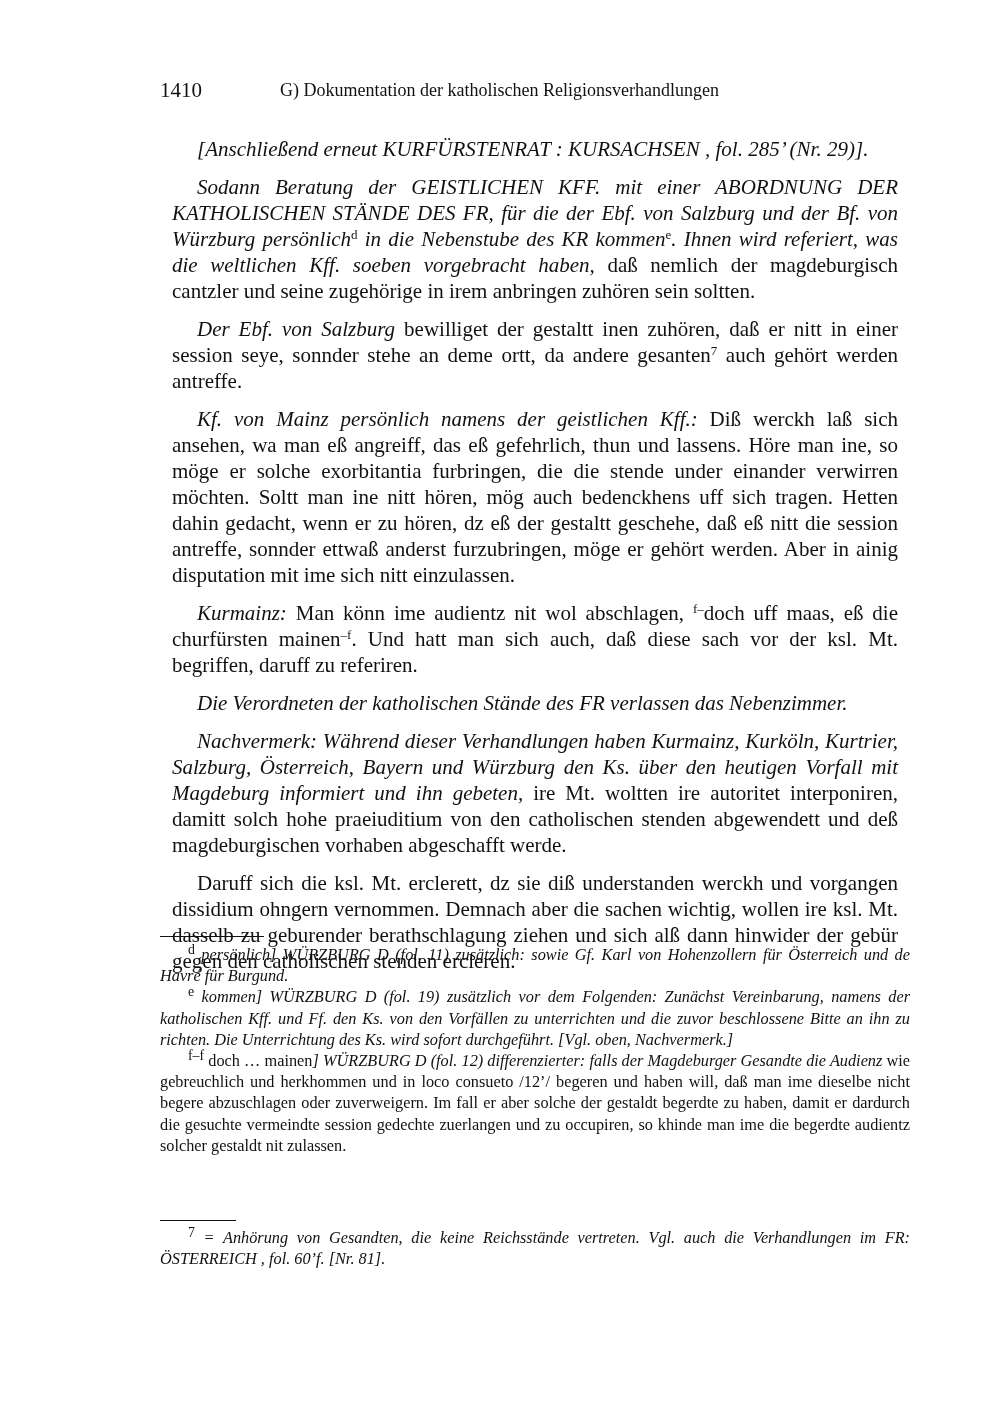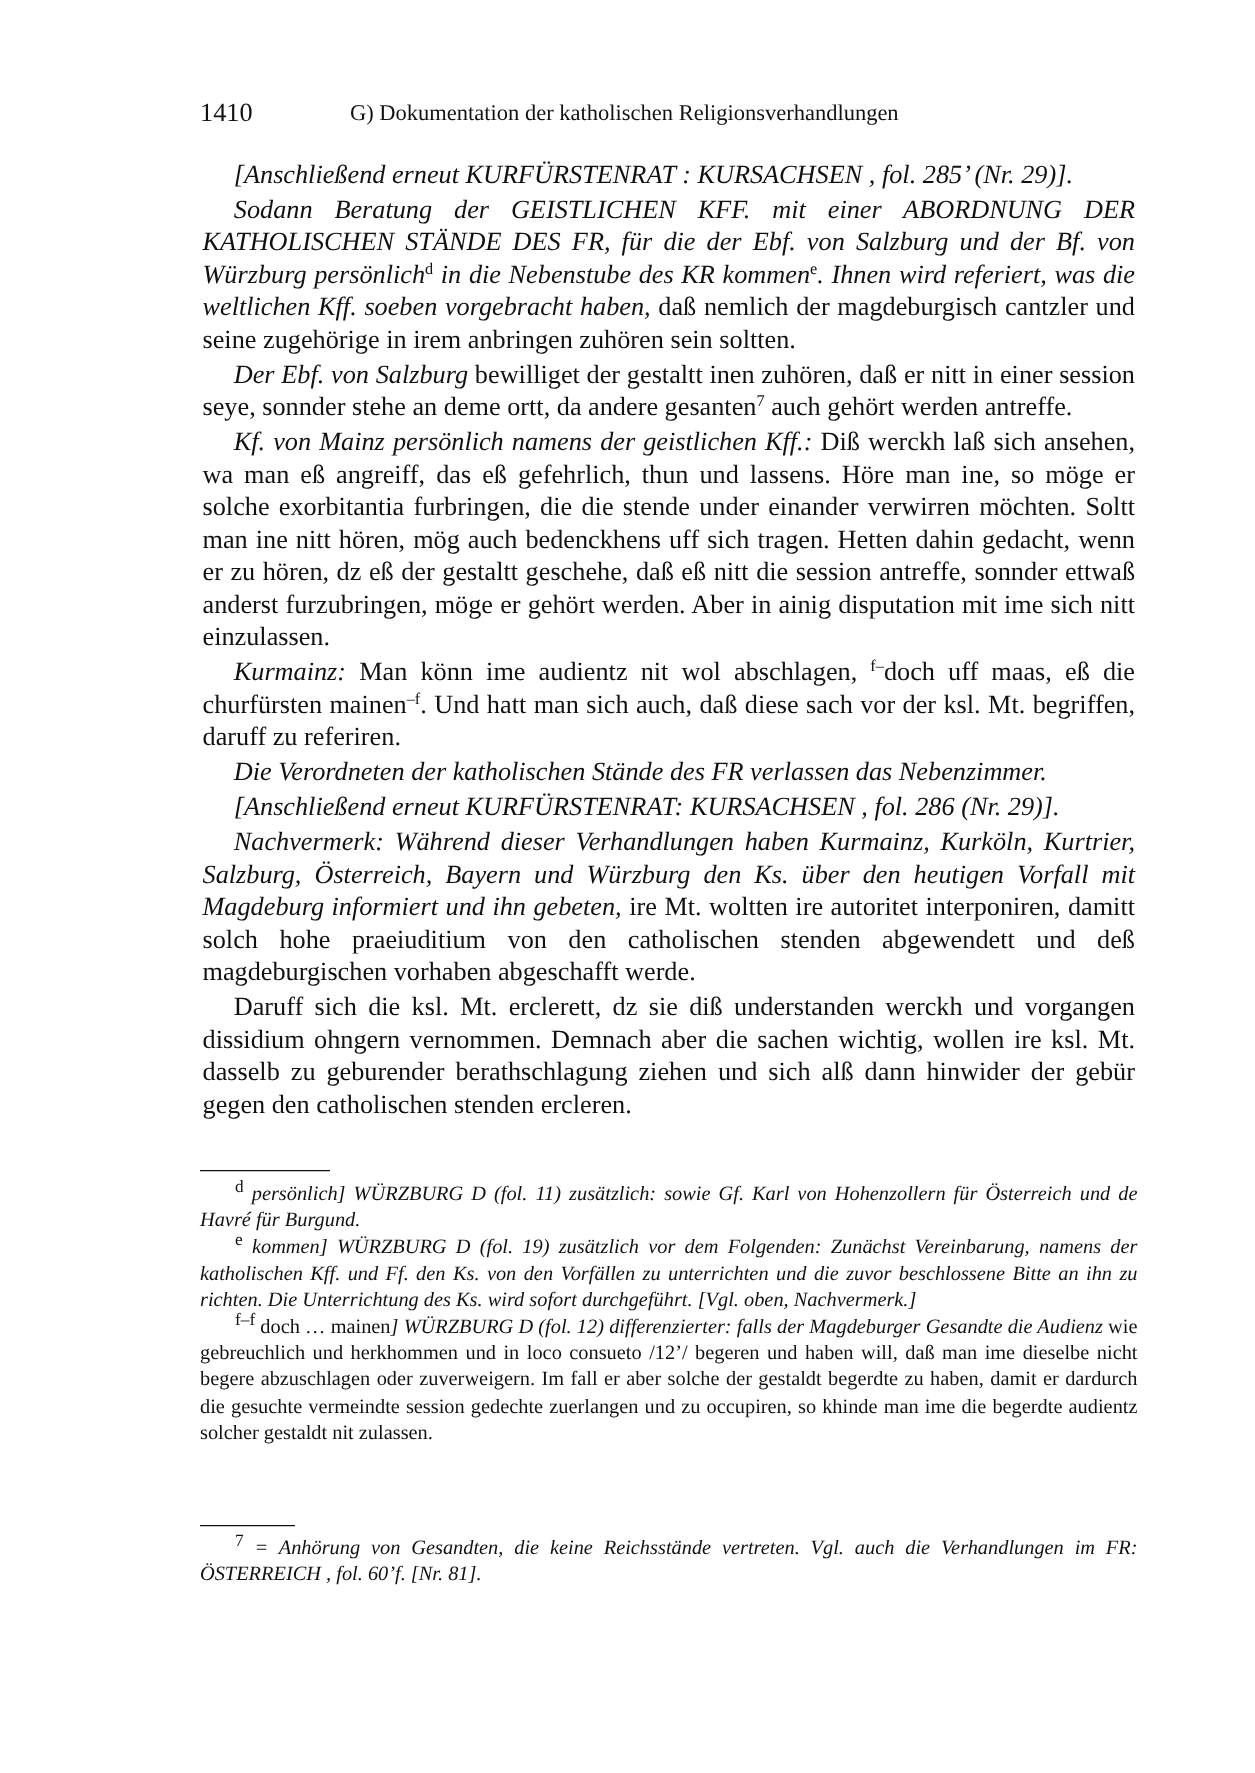--- a/index.html
+++ b/index.html
@@ -3,21 +3,21 @@
 <meta charset="utf-8">
 <style>
   html, body { margin: 0; padding: 0; background: #ffffff; }
   body { width: 1004px; height: 1418px; position: relative; overflow: hidden;
          font-family: "Liberation Serif", "DejaVu Serif", serif; color: #111; }
   .header { position: absolute; top: 78px; left: 160px; width: 750px; font-size: 21px; }
   .header .pno { position: absolute; left: 0; top: 0; }
   .header .running { position: absolute; left: 120px; top: 2px; font-size: 18px; }
   .body { position: absolute; top: 124px; left: 160px; width: 750px;
           font-size: 21px; line-height: 26px; text-align: justify; }
-  .body p { margin: 2px; text-indent: 25px; }
+  .body p { margin: 12px; text-indent: 25px; }
   .body i, .fn i { font-style: italic; }
   sup { font-size: 0.62em; line-height: 0; vertical-align: 0.55em; }
   .rule { position: absolute; left: 160px; height: 1px; background: #111; }
   .fns { position: absolute; left: 160px; width: 750px; font-size: 16.3px; line-height: 21.2px; text-align: justify; }
   .fns p { margin: 0; text-indent: 28px; }
   .fn-mark { font-size: 0.85em; vertical-align: 0.45em; line-height: 0; font-style: normal; }
 </style>
 </head>
 <body>
 
@@ -26,21 +26,20 @@
   <span class="running">G) Dokumentation der katholischen Religionsverhandlungen</span>
 </div>
 
 <div class="body">
   <p><i>[Anschließend erneut KURFÜRSTENRAT : KURSACHSEN , fol. 285’ (Nr. 29)].</i></p>
   <p><i>Sodann Beratung der GEISTLICHEN KFF. mit einer ABORDNUNG DER KATHOLISCHEN STÄNDE DES FR, für die der Ebf. von Salzburg und der Bf. von Würzburg persönlich</i><sup>d</sup><i> in die Nebenstube des KR kommen</i><sup>e</sup><i>. Ihnen wird referiert, was die weltlichen Kff. soeben vorgebracht haben,</i><span> daß nemlich der magdeburgisch cantzler und seine zugehörige in irem anbringen zuhören sein soltten.</span></p>
   <p><i>Der Ebf. von Salzburg</i><span> bewilliget der gestaltt inen zuhören, daß er nitt in einer session seye, sonnder stehe an deme ortt, da andere gesanten</span><sup>7</sup><span> auch gehört werden antreffe.</span></p>
   <p><i>Kf. von Mainz persönlich namens der geistlichen Kff.:</i><span> Diß werckh laß sich ansehen, wa man eß angreiff, das eß gefehrlich, thun und lassens. Höre man ine, so möge er solche exorbitantia furbringen, die die stende under einander verwirren möchten. Soltt man ine nitt hören, mög auch bedenckhens uff sich tragen. Hetten dahin gedacht, wenn er zu hören, dz eß der gestaltt geschehe, daß eß nitt die session antreffe, sonnder ettwaß anderst furzubringen, möge er gehört werden. Aber in ainig disputation mit ime sich nitt einzulassen.</span></p>
   <p><i>Kurmainz:</i><span> Man könn ime audientz nit wol abschlagen, </span><sup>f–</sup><span>doch uff maas, eß die churfürsten mainen</span><sup>–f</sup><span>. Und hatt man sich auch, daß diese sach vor der ksl. Mt. begriffen, daruff zu referiren.</span></p>
   <p><i>Die Verordneten der katholischen Stände des FR verlassen das Nebenzimmer.</i></p>
-  <p><i>[Anschließend erneut KURFÜRSTENRAT: KURSACHSEN , fol. 286 (Nr. 29)].</i></p>
   <p><i>Nachvermerk: Während dieser Verhandlungen haben Kurmainz, Kurköln, Kurtrier, Salzburg, Österreich, Bayern und Würzburg den Ks. über den heutigen Vorfall mit Magdeburg informiert und ihn gebeten,</i><span> ire Mt. woltten ire autoritet interponiren, damitt solch hohe praeiuditium von den catholischen stenden abgewendett und deß magdeburgischen vorhaben abgeschafft werde.</span></p>
   <p><span>Daruff sich die ksl. Mt. erclerett, dz sie diß understanden werckh und vorgangen dissidium ohngern vernommen. Demnach aber die sachen wichtig, wollen ire ksl. Mt. dasselb zu geburender berathschlagung ziehen und sich alß dann hinwider der gebür gegen den catholischen stenden ercleren.</span></p>
 </div>
 
 <div class="rule" style="top:936px; width:104px;"></div>
 
 <div class="fns" style="top:944px;">
   <p><span class="fn-mark">d</span> <i>persönlich] WÜRZBURG D (fol. 11) zusätzlich: sowie Gf. Karl von Hohenzollern für Österreich und de Havré für Burgund.</i></p>
   <p><span class="fn-mark">e</span> <i>kommen] WÜRZBURG D (fol. 19) zusätzlich vor dem Folgenden: Zunächst Vereinbarung, namens der katholischen Kff. und Ff. den Ks. von den Vorfällen zu unterrichten und die zuvor beschlossene Bitte an ihn zu richten. Die Unterrichtung des Ks. wird sofort durchgeführt. [Vgl. oben, Nachvermerk.]</i></p>
   <p><span class="fn-mark">f–f</span> <span>doch … mainen</span><i>] WÜRZBURG D (fol. 12) differenzierter: falls der Magdeburger Gesandte die Audienz</i><span> wie gebreuchlich und herkhommen und in loco consueto /12’/ begeren und haben will, daß man ime dieselbe nicht begere abzuschlagen oder zuverweigern. Im fall er aber solche der gestaldt begerdte zu haben, damit er dardurch die gesuchte vermeindte session gedechte zuerlangen und zu occupiren, so khinde man ime die begerdte audientz solcher gestaldt nit zulassen.</span></p>

